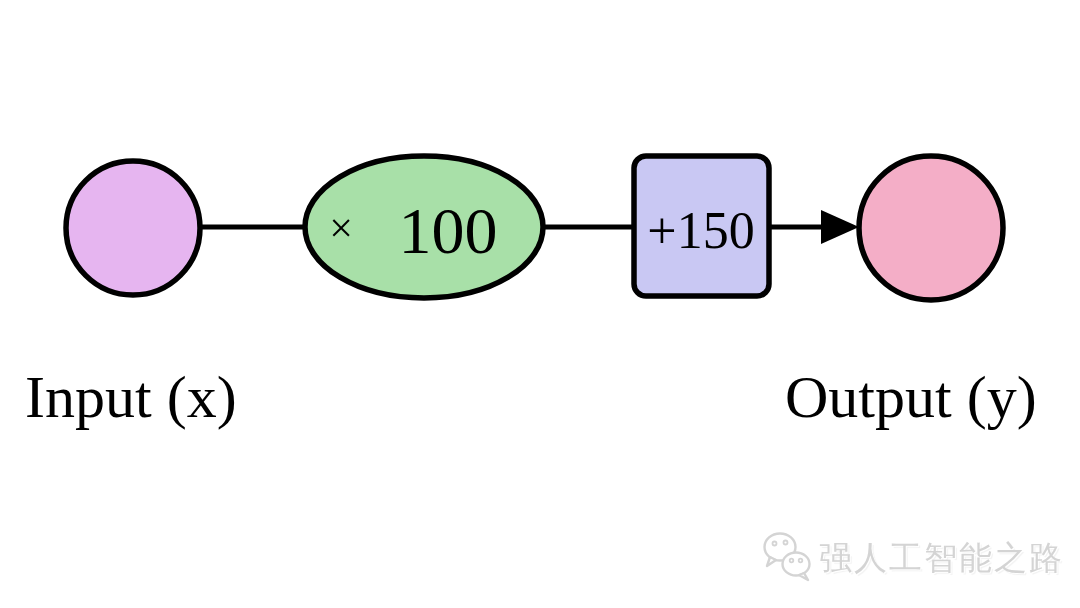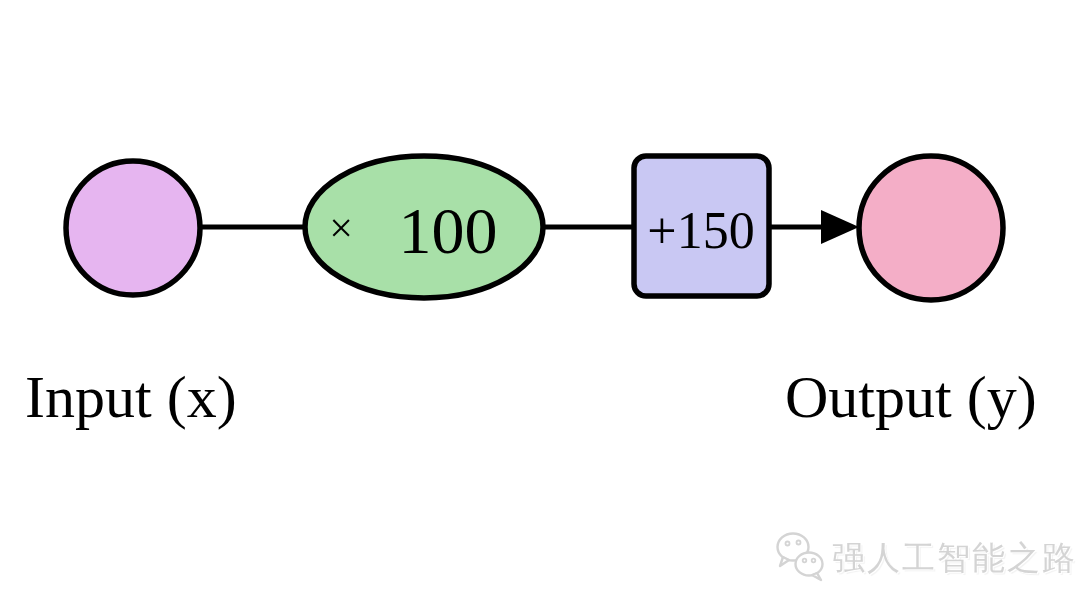--- a/index.html
+++ b/index.html
@@ -32,21 +32,21 @@
     fill: #000000;
     font-family: "Liberation Serif", "DejaVu Serif", serif;
   }
   .io-label {
     fill: #000000;
     font-family: "Liberation Serif", "DejaVu Serif", serif;
     font-size: 60px;
   }
   .watermark {
     position: absolute;
-    right: 3px;
+    right: 16px;
     bottom: 24px;
     display: flex;
     align-items: center;
     gap: 5px;
     user-select: none;
   }
   .watermark-text {
     font-family: "DejaVu Sans", "Liberation Sans", sans-serif;
     font-size: 33px;
     letter-spacing: 2px;

